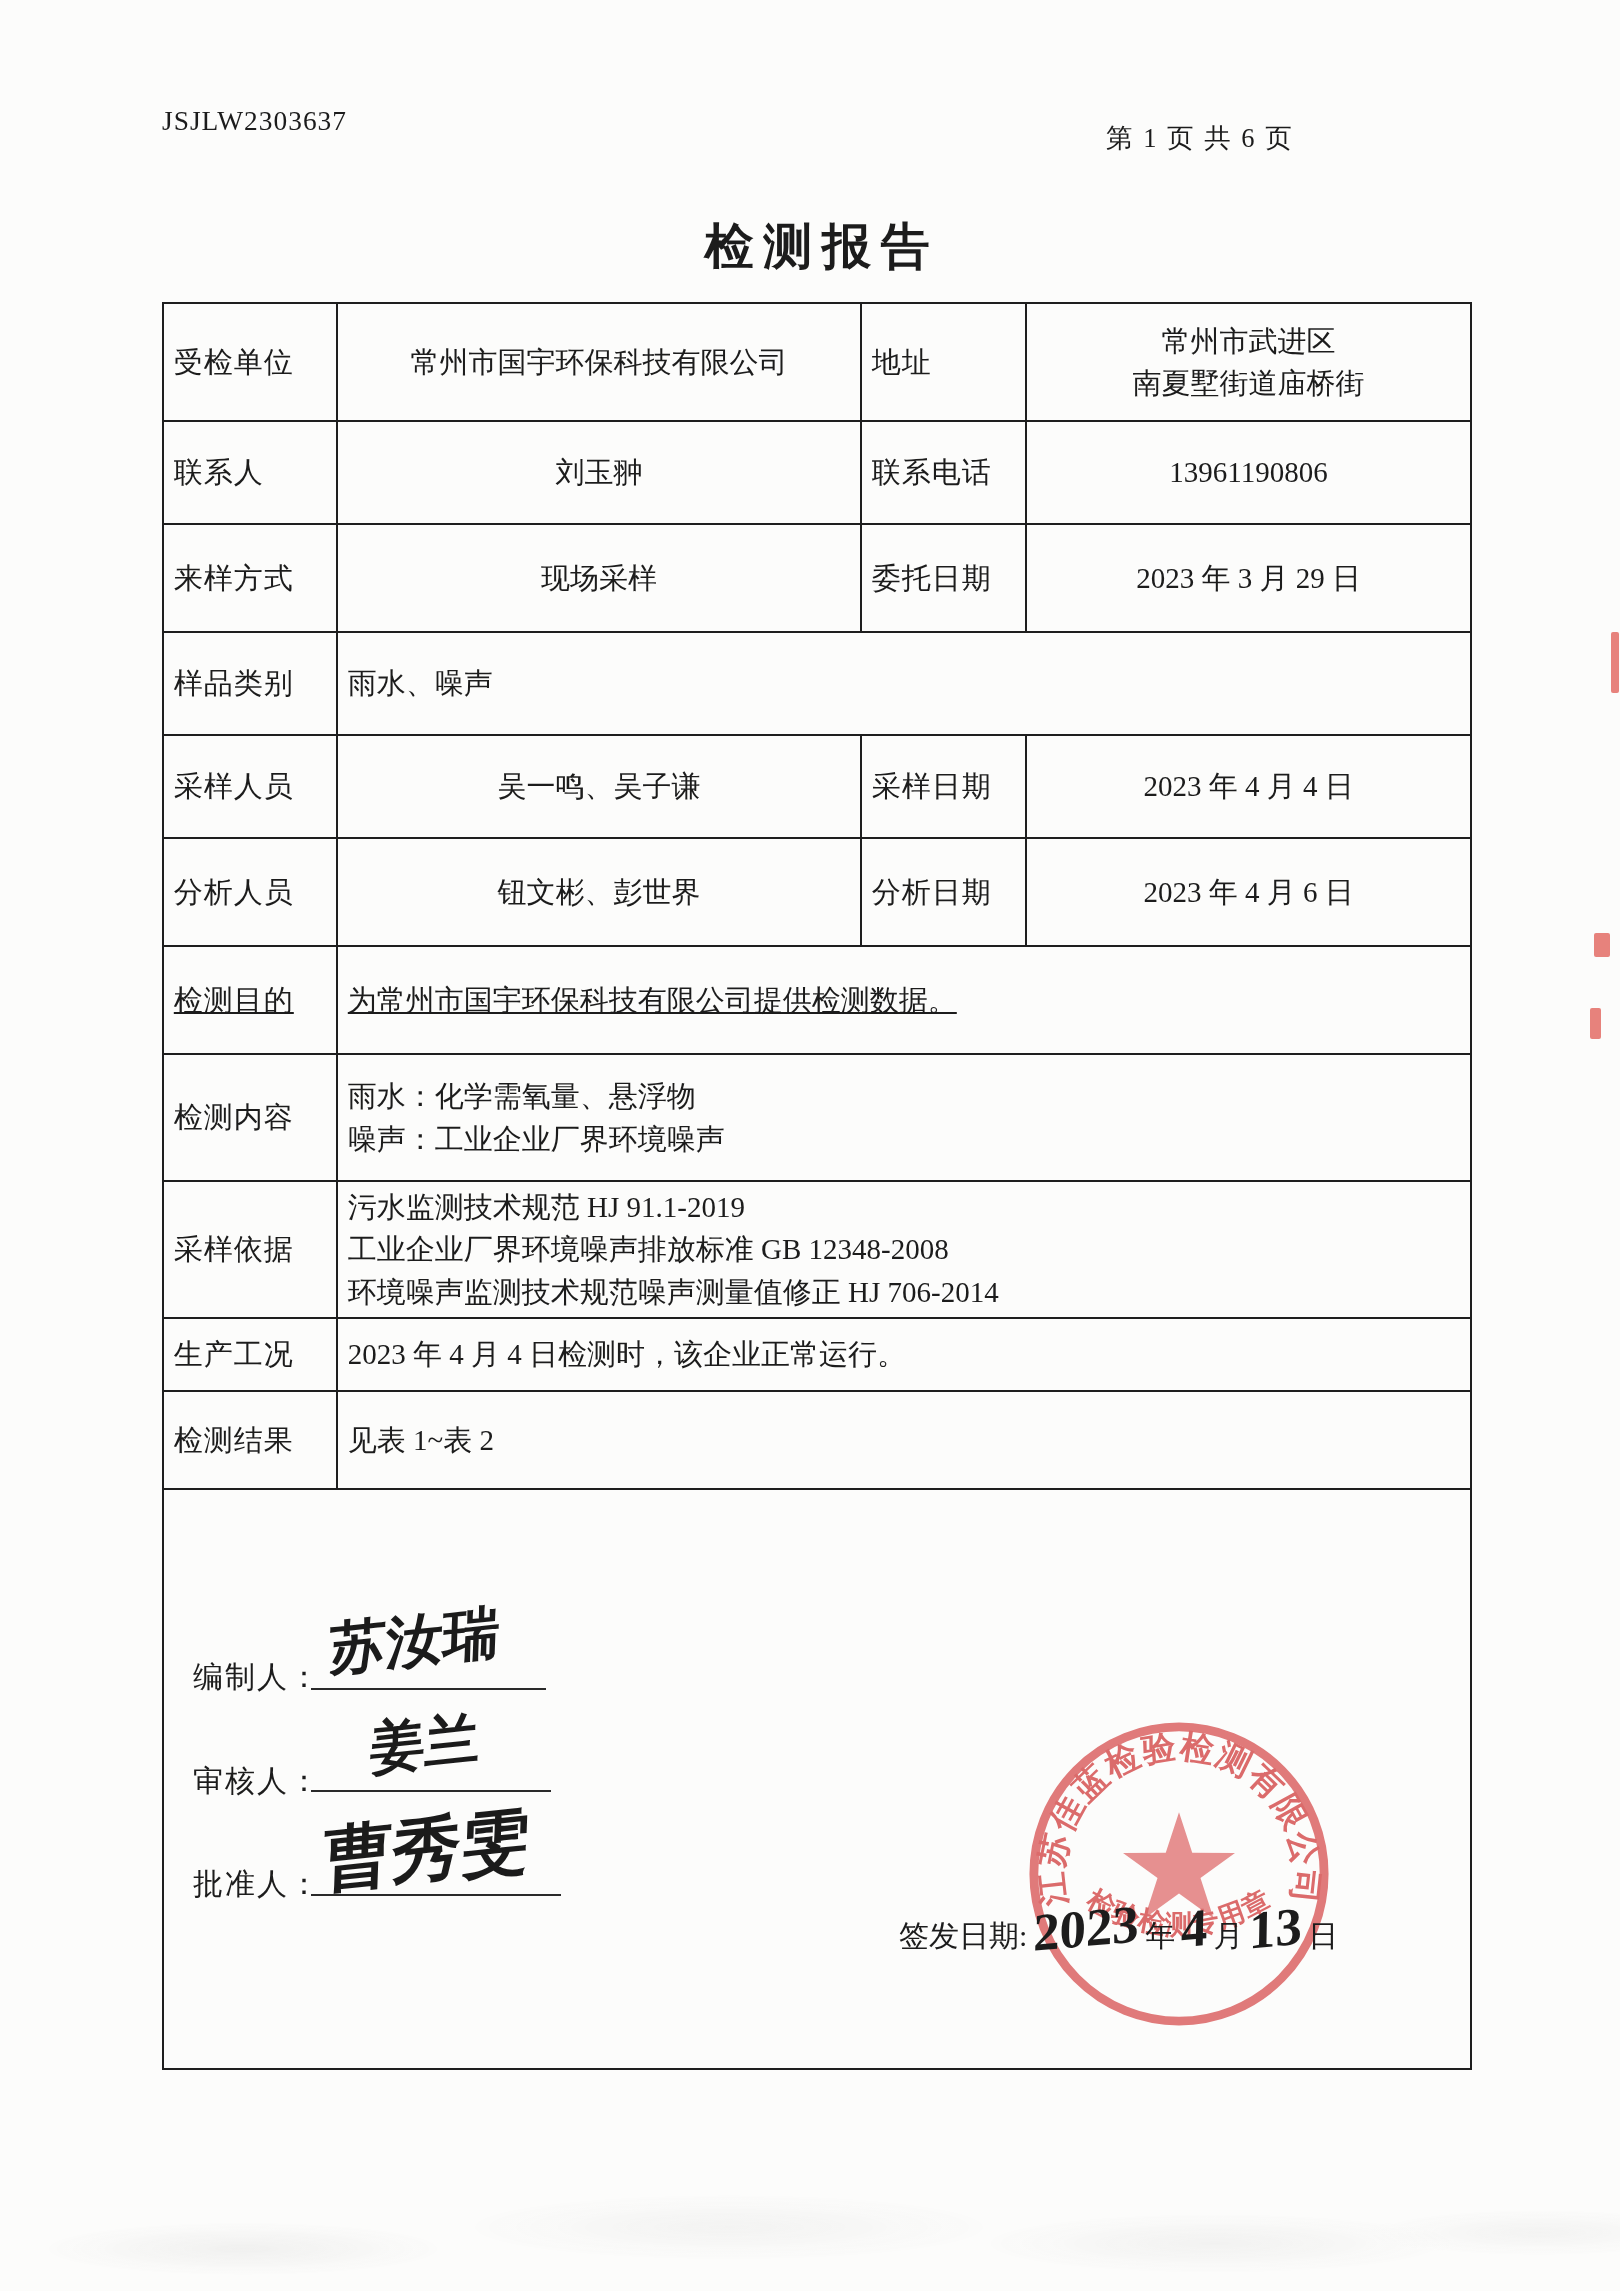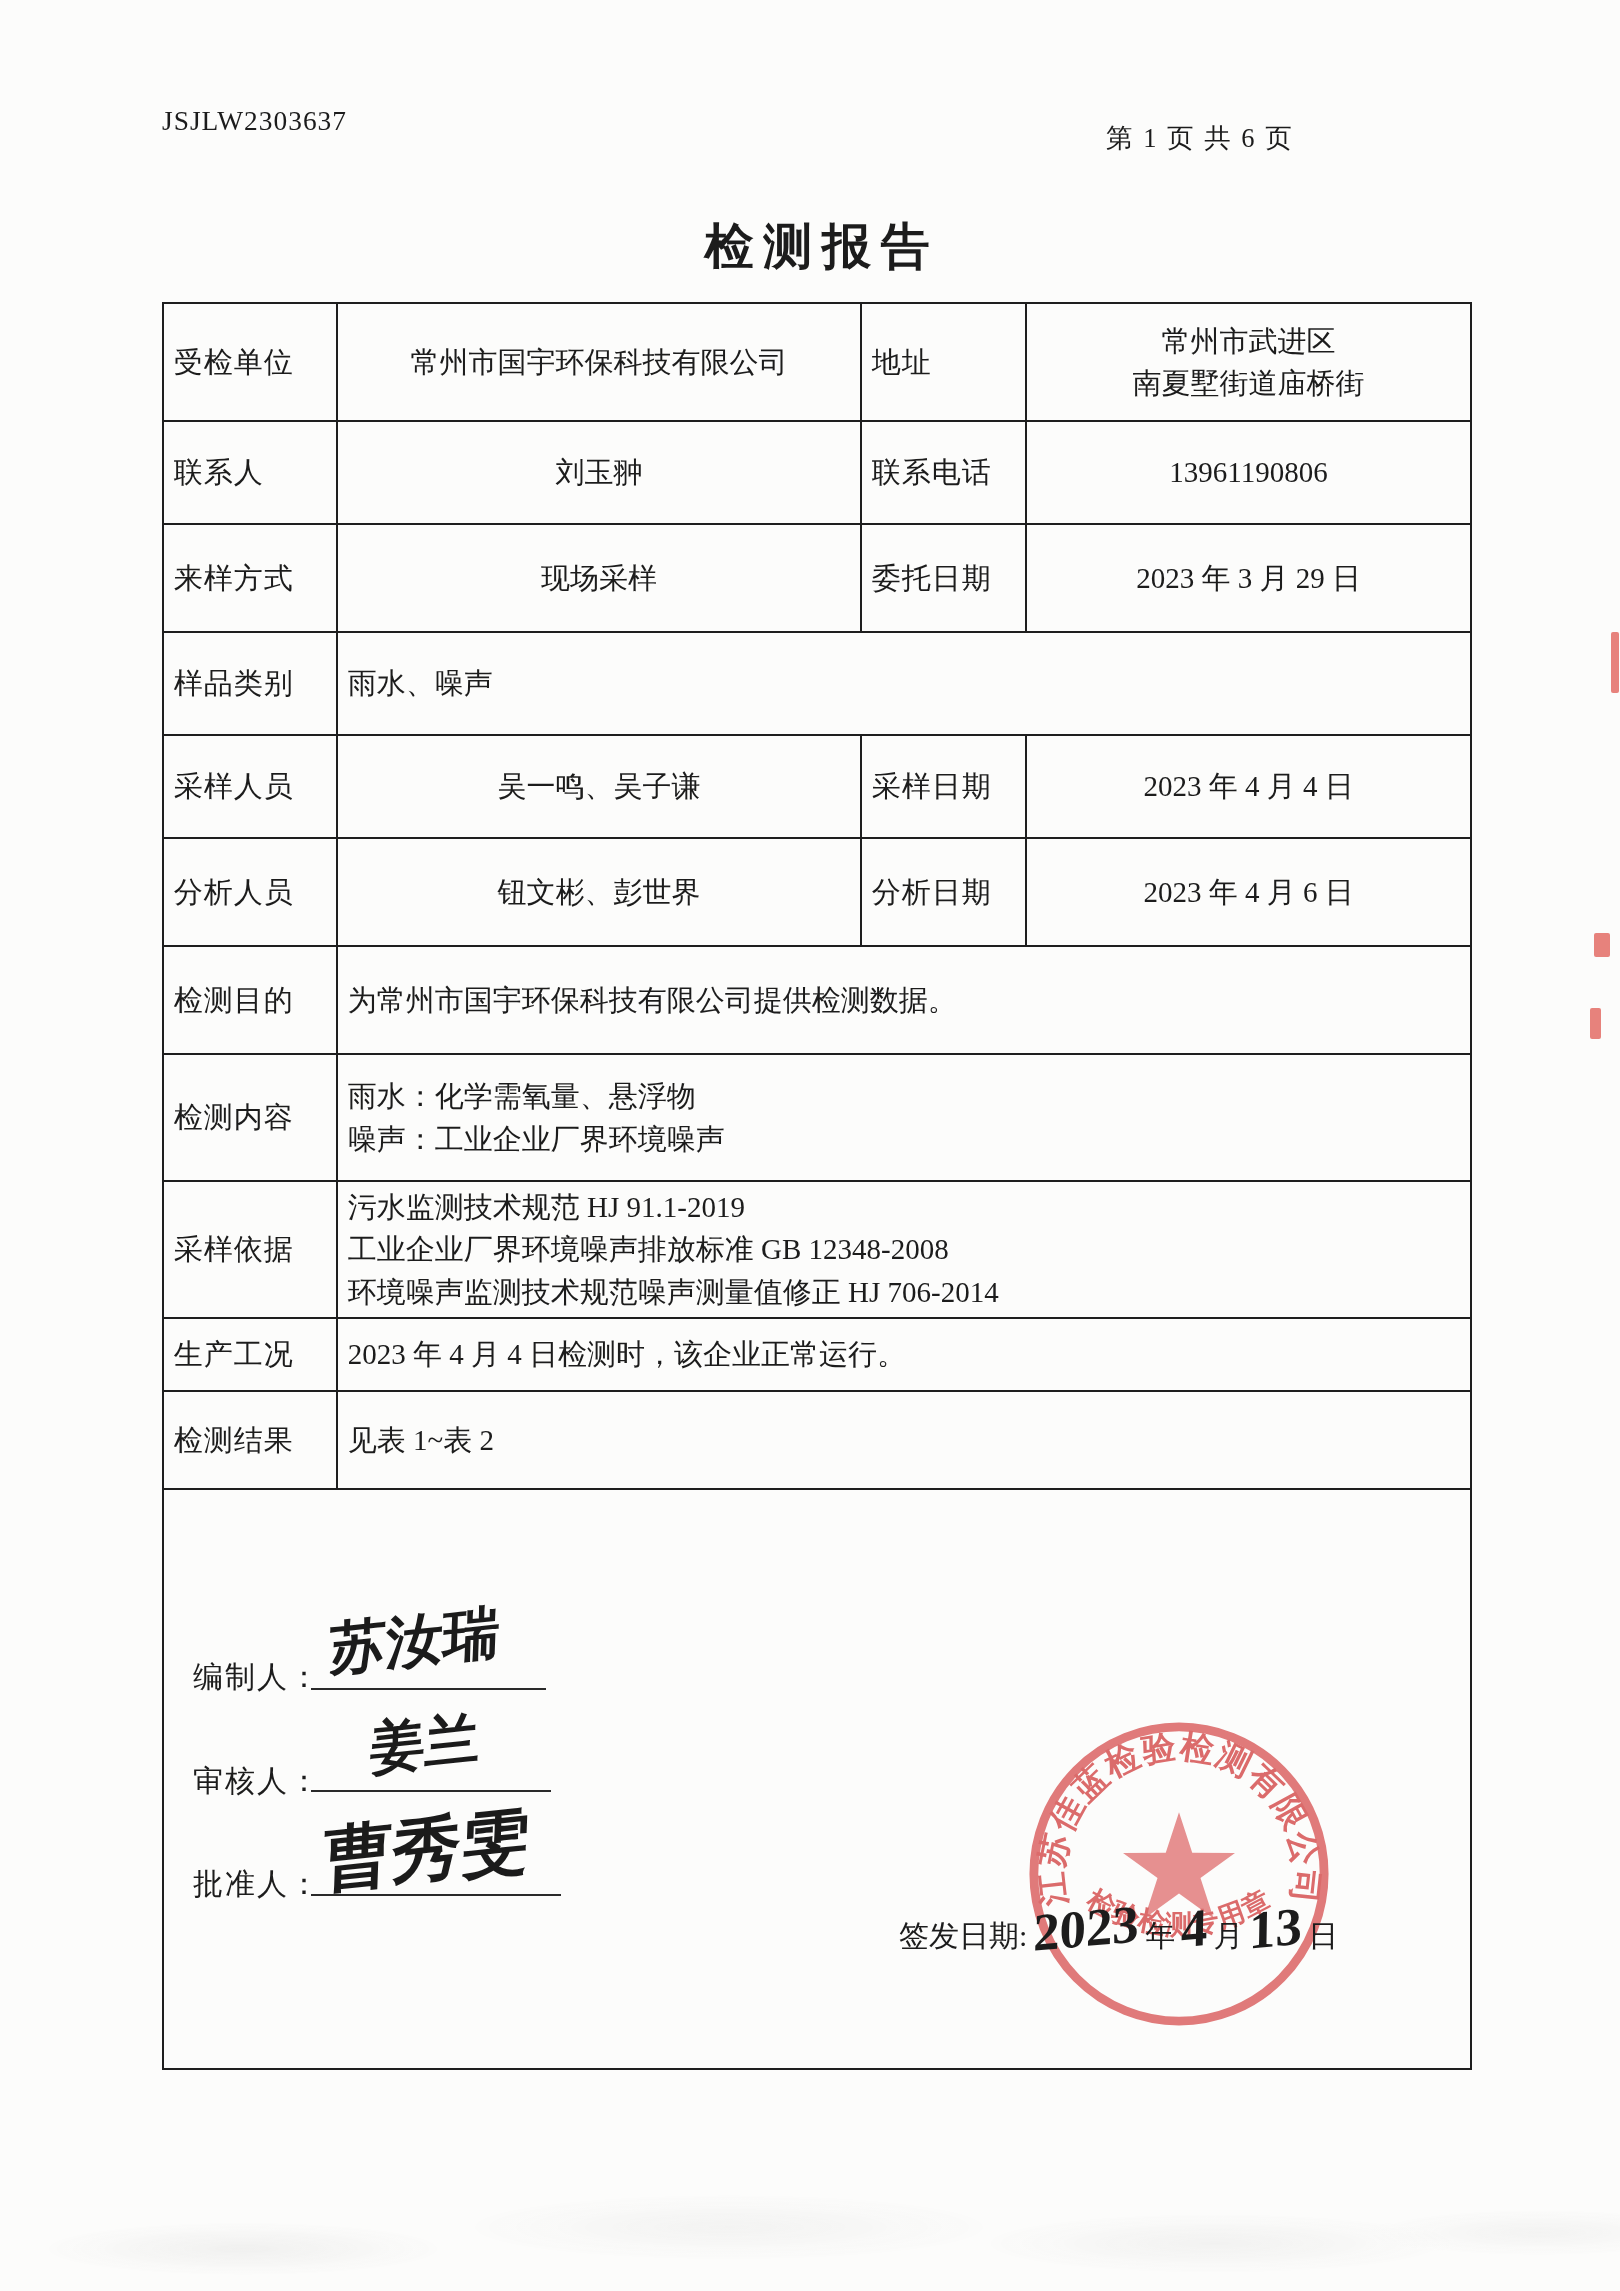--- a/index.html
+++ b/index.html
@@ -134,21 +134,21 @@
       <td class="val-c">2023 年 4 月 4 日</td>
     </tr>
 
     <tr style="height:108px;">
       <td class="lbl">分析人员</td>
       <td class="val-c">钮文彬、彭世界</td>
       <td class="lbl">分析日期</td>
       <td class="val-c">2023 年 4 月 6 日</td>
     </tr>
 
-    <tr style="height:108px;">
+    <tr style="height:108px;text-decoration:underline;">
       <td class="lbl">检测目的</td>
       <td class="val-l" colspan="3">为常州市国宇环保科技有限公司提供检测数据。</td>
     </tr>
 
     <tr style="height:127px;">
       <td class="lbl">检测内容</td>
       <td class="val-l two-line" colspan="3">
         <div>雨水：化学需氧量、悬浮物</div>
         <div>噪声：工业企业厂界环境噪声</div>
       </td>

